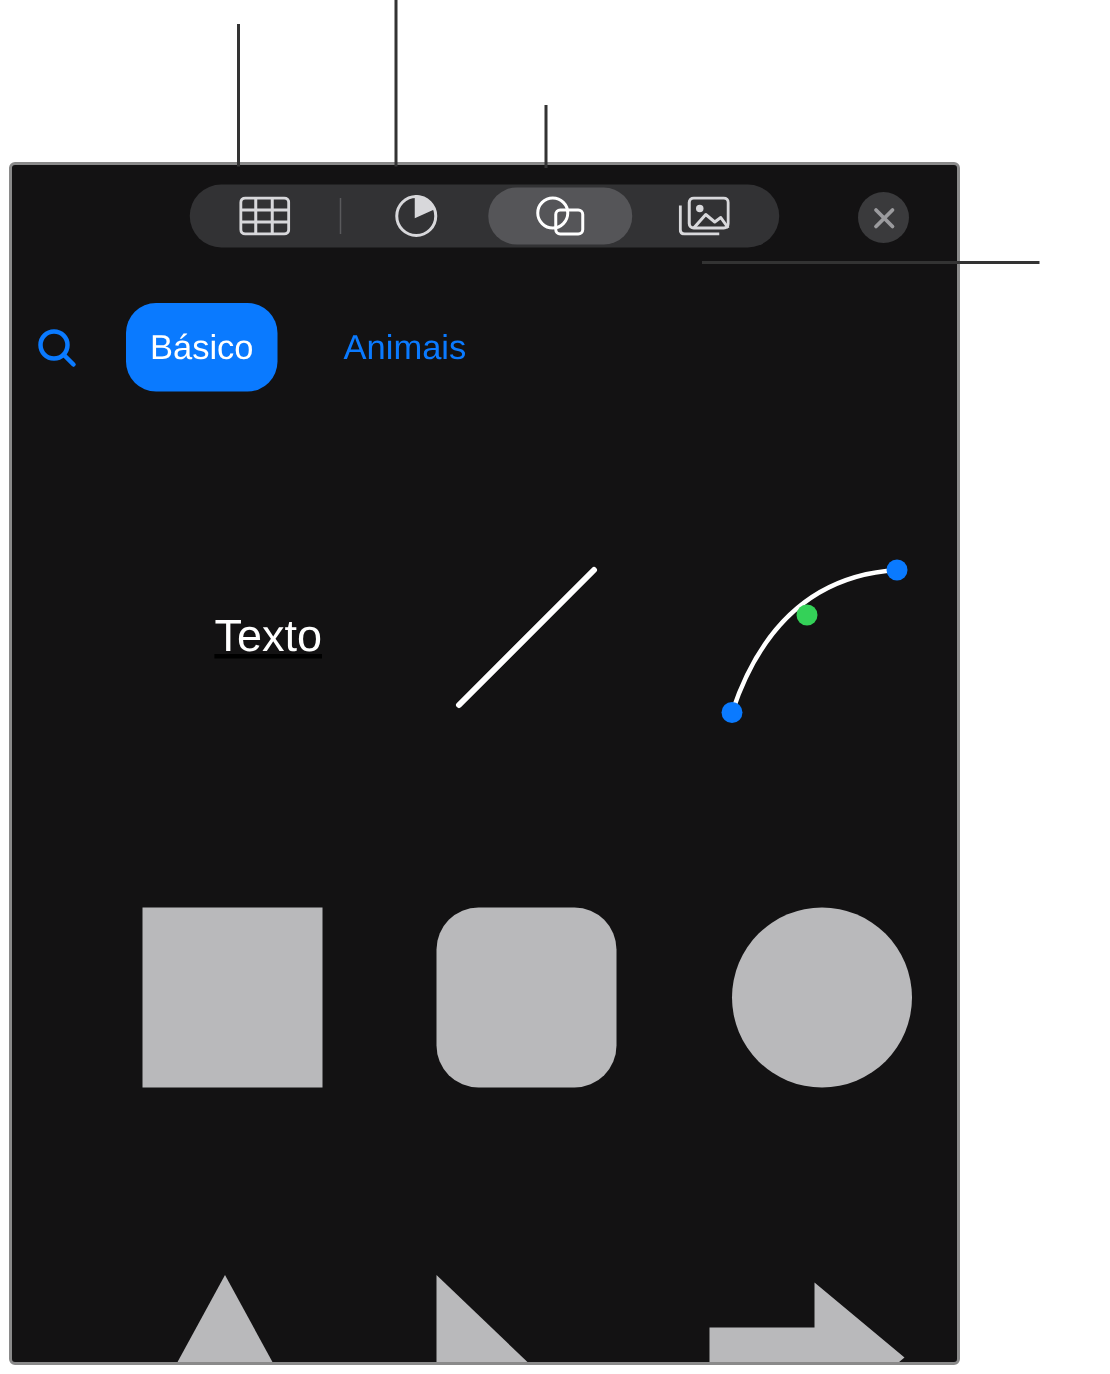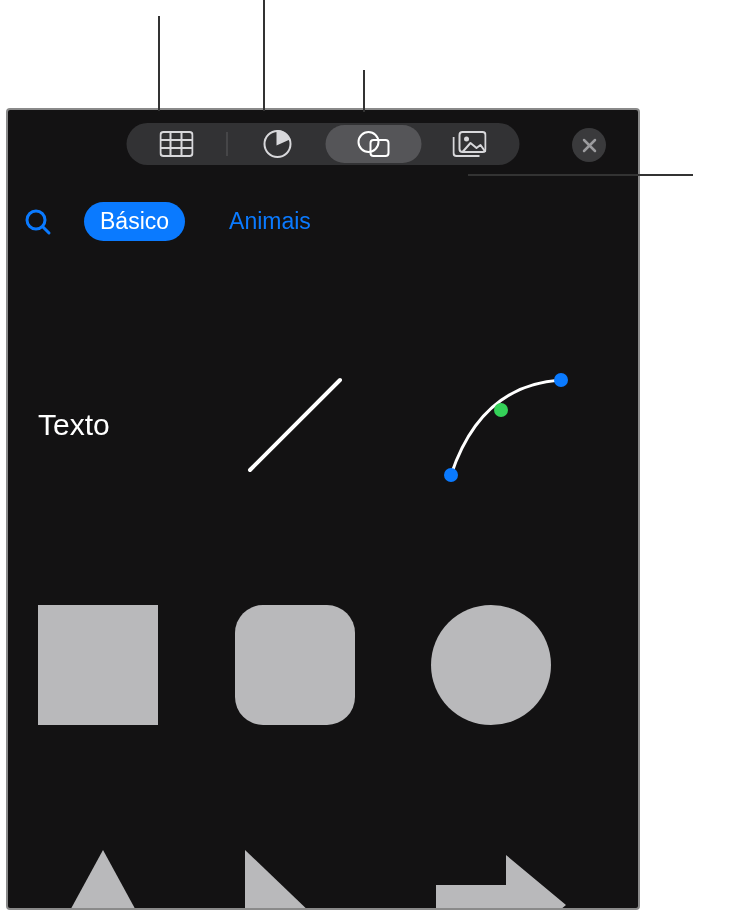--- a/index.html
+++ b/index.html
@@ -100,21 +100,21 @@
     }
     .search-icon {
       color: #0a7aff;
       display: flex;
       align-items: center;
       margin-right: 4px;
     }
     .cat-item {
       font-size: 23px;
       color: #0a7aff;
-      padding: 6px 16px;
+      padding: 16px 16px;
       border-radius: 20px;
       white-space: nowrap;
     }
     .cat-item.active {
       background: #0a7aff;
       color: #fff;
     }
     .shapes-grid {
       position: absolute;
       top: 190px;
@@ -123,21 +123,22 @@
       bottom: 0;
       display: grid;
       grid-template-columns: repeat(3, 1fr);
       grid-auto-rows: 210px;
       padding: 20px 30px;
       gap: 30px 20px;
     }
     .shape-cell {
       display: flex;
       align-items: center;
-      justify-content: flex-start;
+      justify-content: flex-end;
+      text-decoration: underline;
     }
     .text-shape {
       color: #fff;
       font-size: 30px;
     }
     .shape-box {
       width: 120px;
       height: 120px;
       background: #b9b9bb;
     }

